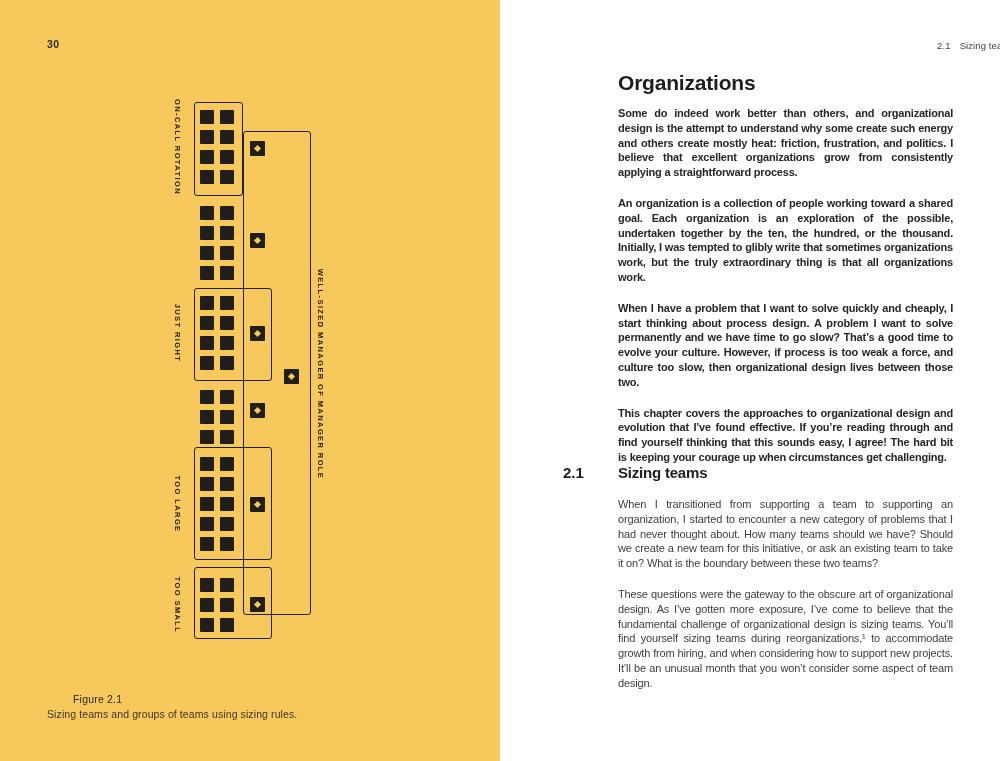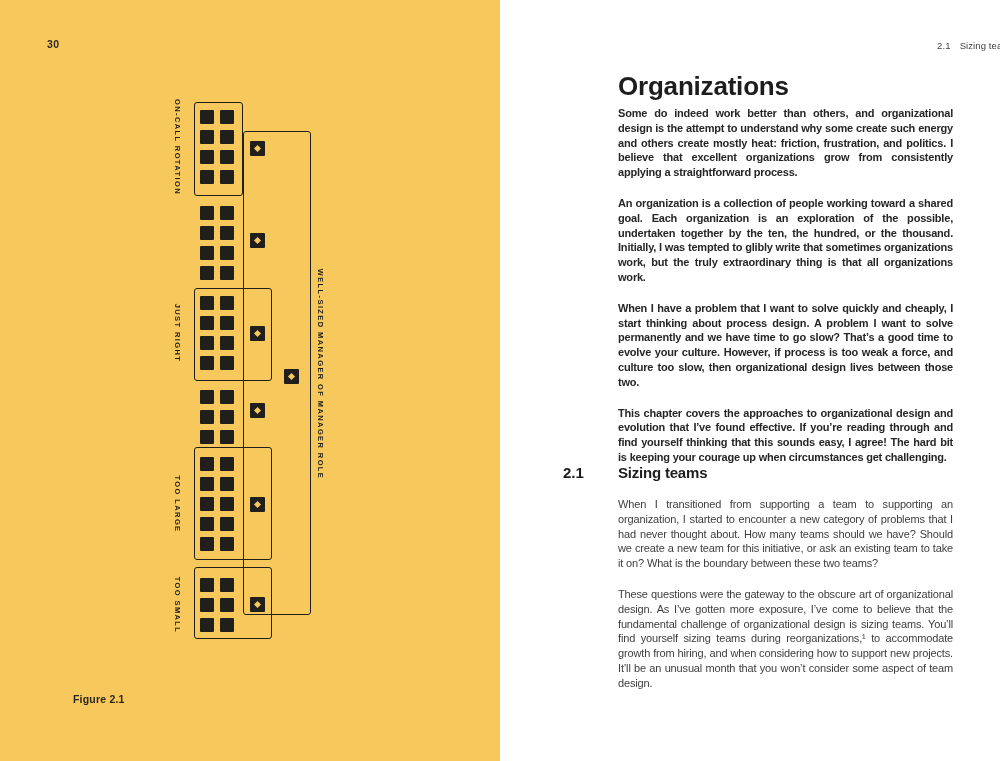--- a/index.html
+++ b/index.html
@@ -20,31 +20,31 @@
   .figure{position:absolute;left:0;top:0;width:500px;height:761px;}
   .team-grid{position:absolute;display:grid;grid-template-columns:repeat(2,14px);grid-auto-rows:14px;gap:6px;}
   .member-sq{width:14px;height:14px;background:var(--ink);border-radius:1px;}
   .group-box{position:absolute;border:1.5px solid var(--ink);border-radius:3px;}
   .tall-box{position:absolute;left:243px;top:131px;width:68px;height:484px;border:1.5px solid var(--ink);border-radius:3px;}
   .mgr-box{position:absolute;width:15px;height:15px;background:var(--ink);border-radius:1px;display:flex;align-items:center;justify-content:center;}
   .mgr-box::after{content:"";width:5px;height:5px;background:var(--paper-yellow);transform:rotate(45deg);}
   .vlabel{position:absolute;writing-mode:vertical-rl;transform:translateY(-50%);
           font-size:7.5px;font-weight:700;letter-spacing:1.4px;color:var(--ink);white-space:nowrap;}
   .fig-caption{position:absolute;left:47px;top:693px;width:380px;}
-  .fig-cap-title{font-size:10.5px;font-weight:700;color:#2b2720;letter-spacing:.2px;padding-left:26px;}
+  .fig-cap-title{font-size:10.5px;font-weight:400;color:#2b2720;letter-spacing:.2px;padding-left:26px;}
   .fig-cap-text{font-size:10.5px;font-weight:400;color:#3b372e;margin-top:3px;letter-spacing:.1px;}
 
   
   .right-page{position:absolute;left:500px;top:0;width:598px;height:761px;background:#ffffff;}
   .running-head{position:absolute;top:40px;right:58px;display:flex;align-items:baseline;font-size:9.5px;color:#3f3f3f;letter-spacing:.1px;}
   .running-head .rh-num{margin-right:9px;}
   .running-head .rh-title{margin-right:14px;}
   .running-head .rh-page{font-weight:400;color:#1c1c1c;}
 
-  .chapter-heading{position:absolute;left:118px;top:71px;font-size:26px;font-weight:700;color:#1d1d1d;letter-spacing:-.2px;}
+  .chapter-heading{position:absolute;left:118px;top:71px;font-size:21px;font-weight:700;color:#1d1d1d;letter-spacing:-.2px;}
 
   .lead-col{position:absolute;left:118px;top:106px;width:335px;}
   .lead-col p{font-size:11px;line-height:14.8px;font-weight:700;color:#262626;
               text-align:justify;letter-spacing:-.2px;margin-bottom:16px;}
   .lead-col p:last-child{margin-bottom:0;}
 
   .section-head{position:absolute;left:63px;top:464px;display:flex;align-items:baseline;}
   .section-num{font-size:15px;font-weight:700;color:#1d1d1d;width:55px;}
   .section-title{font-size:15px;font-weight:700;color:#1d1d1d;letter-spacing:-.2px;}
 
@@ -134,20 +134,21 @@
           <div class="member-sq"></div>
           <div class="member-sq"></div>
         </div>
         <div class="mgr-box" style="left: 250px; top: 597px;"></div>
         <div class="vlabel" style="left: 173px; top: 605px;">TOO SMALL</div>
         <div class="mgr-box" style="left: 284px; top: 369px;"></div>
       </div>
 
     <div class="fig-caption">
       <div class="fig-cap-title">Figure 2.1</div>
+      <div class="fig-cap-text">Sizing teams and groups of teams using sizing rules.</div>
     </div>
   </div>
 
   <div class="right-page">
     <div class="running-head">
       <span class="rh-num">2.1</span>
       <span class="rh-title">Sizing teams</span>
       <span class="rh-page">31</span>
     </div>
 

